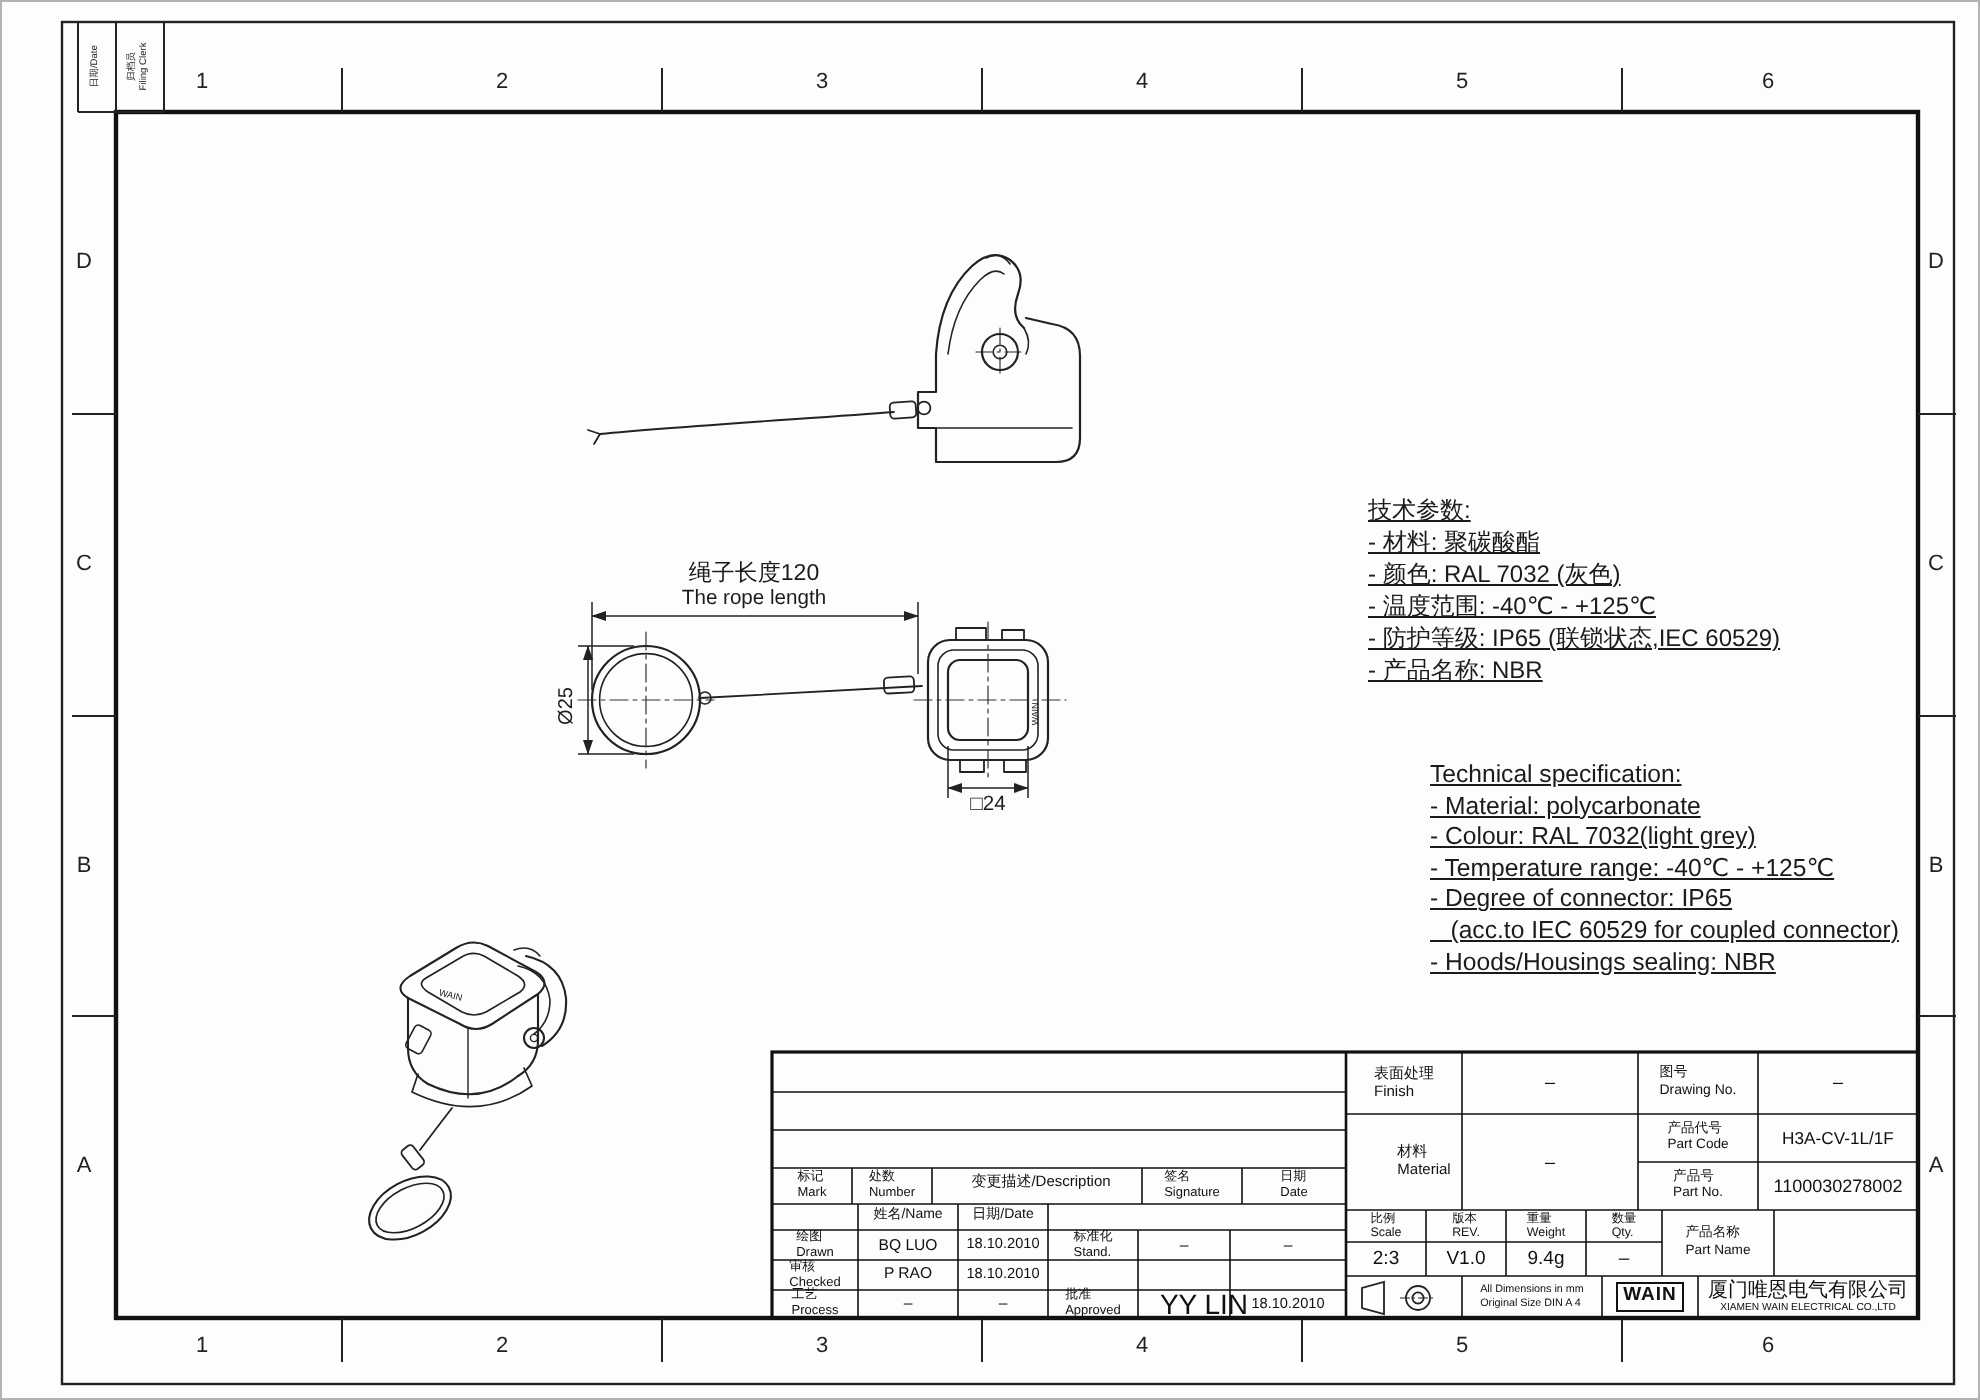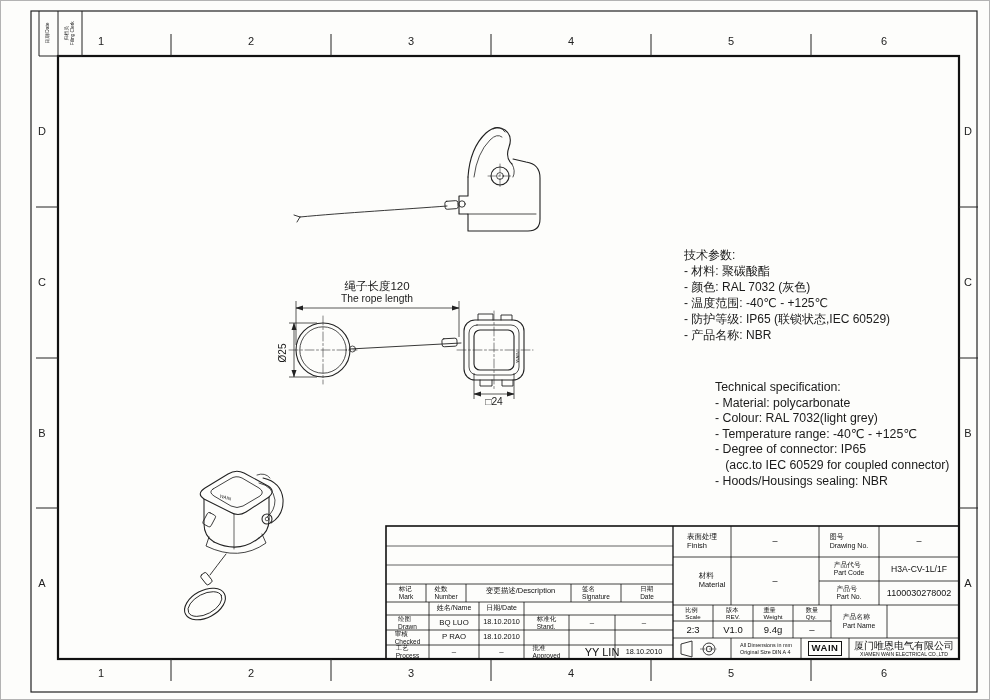--- a/index.html
+++ b/index.html
@@ -6,21 +6,21 @@
   html,body { background:#d8d8d8; }
   body { font-family:"Liberation Sans","DejaVu Sans",sans-serif; }
   .sheet { position:relative; width:990px; height:700px; background:#fdfdfb; border:1px solid #b3b3b3; overflow:hidden; }
   .art { position:absolute; left:0; top:0; width:990px; height:700px; }
   .zn { position:absolute; display:flex; align-items:center; justify-content:center; font-size:11px; color:#222; }
   .vbox { position:absolute; display:flex; align-items:center; justify-content:center; color:#222; }
   .vbox > span { transform:rotate(-90deg); font-size:4.8px; line-height:1.3; text-align:center; white-space:pre; }
   .spec { position:absolute; color:#1b1b1b; }
   #spec-cn { font-size:12px; line-height:16px; }
   #spec-en { font-size:12.3px; line-height:15.6px;margin-left:31px; }
-  .spec-line, .spec-title { white-space:pre; }
+  .spec-line, .spec-title { white-space:pre;text-decoration:underline; }
   .tb { position:absolute; display:flex; align-items:center; justify-content:center; text-align:left; color:#101010; white-space:pre-line; line-height:1.18; }
   .logo-box { border:1.7px solid #111; font-weight:bold; padding:0 3px 1px 3px; font-size:9.5px; letter-spacing:.5px; color:#111; }
   .company-cn { font-weight:normal; font-size:10px; line-height:11px; white-space:nowrap; }
   .company-en { font-size:5.1px; line-height:7px; white-space:nowrap; }
 </style>
 </head>
 <body>
 
 <div class="sheet">
 
@@ -208,21 +208,21 @@
 Checked</div>
   <div class="tb" style="left:428px;top:629px;width:50px;height:14px;font-size:7.8px">P RAO</div>
   <div class="tb" style="left:478px;top:629px;width:45px;height:15px;font-size:7.3px">18.10.2010</div>
 
   <div class="tb" style="left:385px;top:644px;width:43px;height:14px;font-size:6.5px">工艺
 Process</div>
   <div class="tb" style="left:428px;top:644px;width:50px;height:14px;font-size:7.8px">–</div>
   <div class="tb" style="left:478px;top:644px;width:45px;height:14px;font-size:7.8px">–</div>
   <div class="tb" style="left:523px;top:644px;width:45px;height:14px;font-size:6.5px">批准
 Approved</div>
-  <div class="tb" style="left:568px;top:644px;width:66px;height:14px;font-size:11px">YY LIN</div>
+  <div class="tb" style="left:568px;top:644px;width:66px;height:14px;font-size:14px">YY LIN</div>
   <div class="tb" style="left:614px;top:644px;width:58px;height:14px;font-size:7.3px">18.10.2010</div>
 
   <div class="tb" style="left:672px;top:525px;width:58px;height:31px;font-size:7.5px">表面处理
 Finish</div>
   <div class="tb" style="left:730px;top:525px;width:88px;height:31px;font-size:9px">–</div>
   <div class="tb" style="left:818px;top:525px;width:60px;height:31px;font-size:7px">图号
 Drawing No.</div>
   <div class="tb" style="left:878px;top:525px;width:80px;height:31px;font-size:9px">–</div>
 
   <div class="tb" style="left:672px;top:556px;width:78px;height:48px;font-size:7.5px">材料

